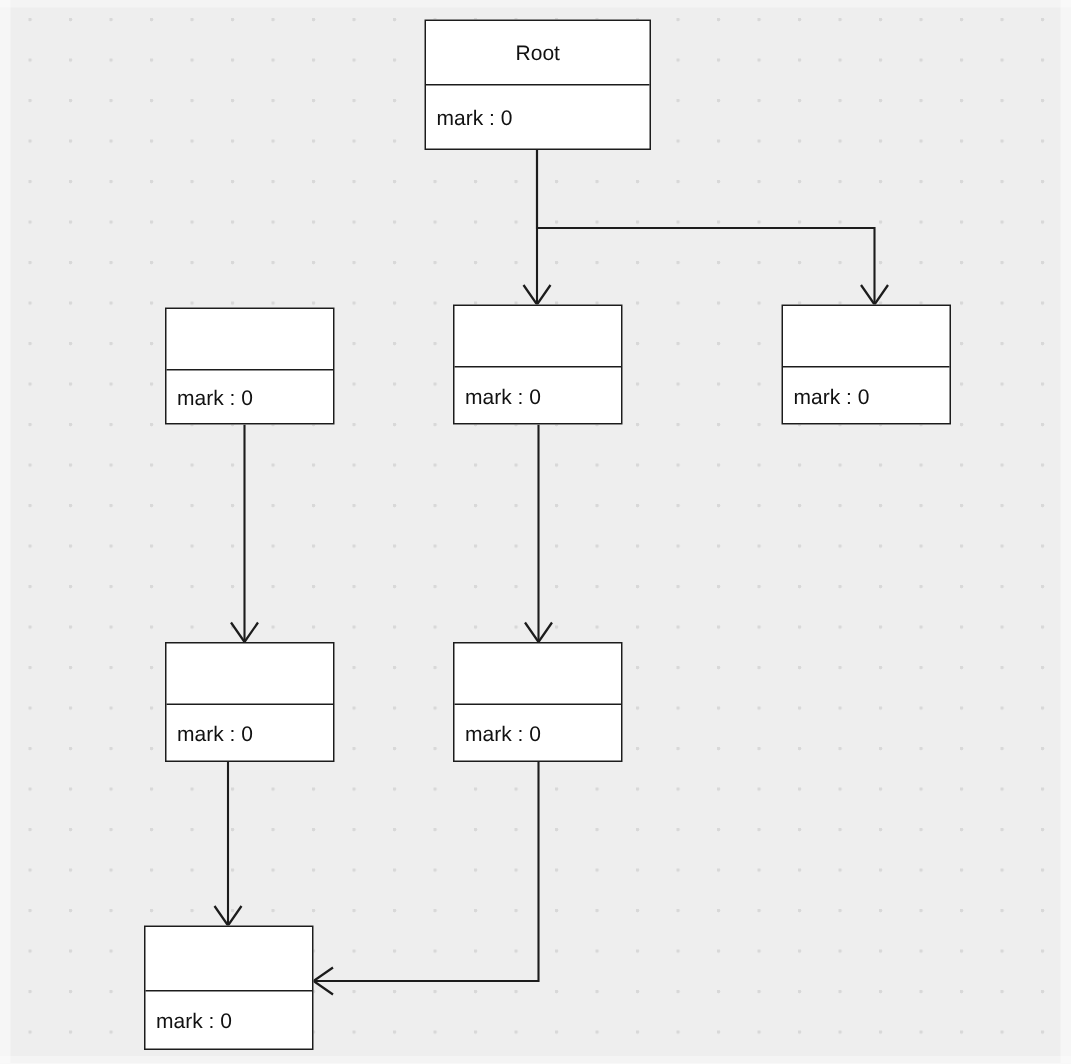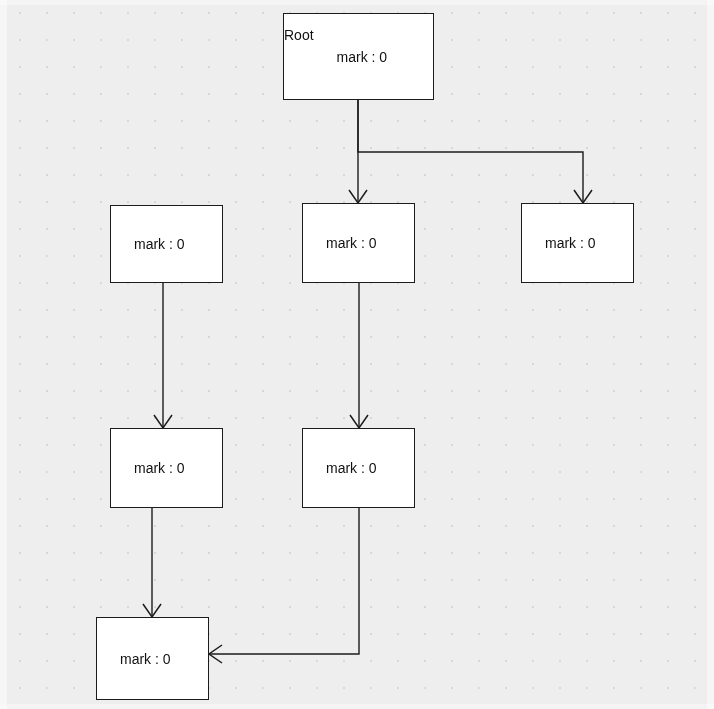--- a/index.html
+++ b/index.html
@@ -51,21 +51,21 @@
     width: 714px;
     height: 709px;
   }
 
   .node {
     position: absolute;
     box-sizing: border-box;
     background: #ffffff;
     border: 1.4px solid #1c1c1c;
     display: flex;
-    flex-direction: row;
+    flex-direction: column;
   }
   .node-title {
     flex: 0 0 auto;
     display: flex;
     align-items: center;
     justify-content: center;
     color: #111111;
     font-size: 14px;
     line-height: 1;
     overflow: hidden;
@@ -73,21 +73,21 @@
   }
   .node-divider {
     flex: 0 0 auto;
     height: 1.4px;
     background: #1c1c1c;
   }
   .node-body {
     flex: 1 1 auto;
     display: flex;
     align-items: center;
-    padding-left: 23px;
+    padding-left: 7px;
     color: #111111;
     font-size: 14px;
     line-height: 1;
     overflow: hidden;
     white-space: nowrap;
   }
 </style>
 </head>
 <body>
 

